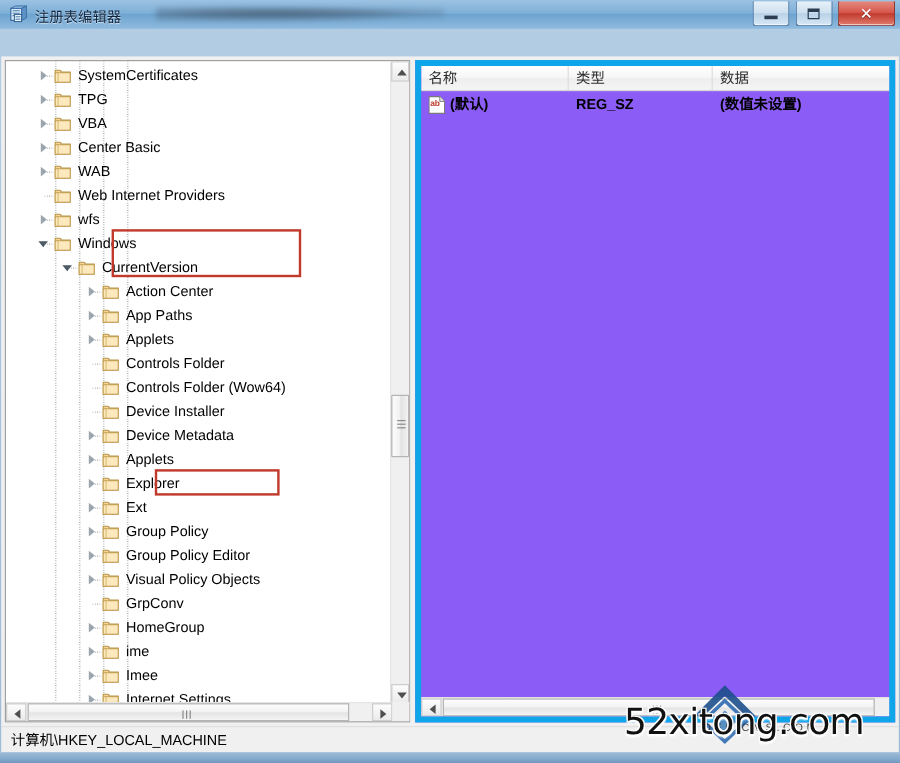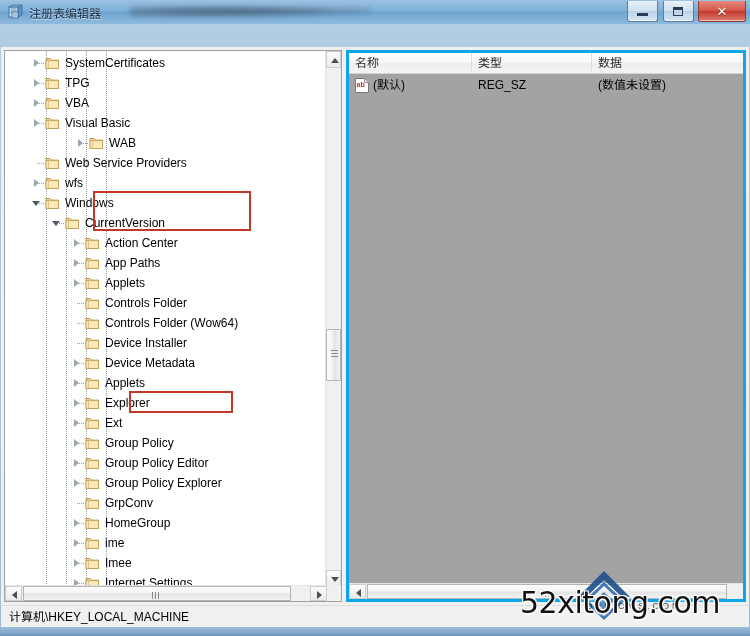--- a/index.html
+++ b/index.html
@@ -206,38 +206,38 @@
 
   
   .splitter{
     position:absolute;left:341px;top:3px;width:4px;height:552px;
     background:#f0f0f0;cursor:col-resize;
   }
 
   
   .listpane{
     position:absolute;left:345px;top:3px;width:400px;height:552px;
-    background:#a3a3a3;border:3px solid #0ea5e9;box-sizing:border-box;overflow:hidden;
+    background:#8b5cf6;border:5px solid #0ea5e9;box-sizing:border-box;overflow:hidden;
   }
   .lv-header{
     position:absolute;left:0;top:0;width:398px;height:21px;
     background:linear-gradient(to bottom,#ffffff 0%,#f6f6f6 48%,#eeeeee 52%,#f4f4f4 100%);
     border-bottom:1px solid #d4d4d4;box-sizing:border-box;
   }
   .lv-col{
     position:absolute;top:0;height:20px;line-height:20px;
     font-size:12px;color:#2b2b2b;padding-left:6px;
     border-right:1px solid #dcdcdc;box-sizing:border-box;
     white-space:nowrap;
   }
   .lv-row{
     position:absolute;left:0;top:22px;width:398px;height:20px;white-space:nowrap;
   }
   .lv-cell{
-    position:absolute;top:2px;font-size:12px;color:#000;line-height:16px;white-space:nowrap;
+    position:absolute;top:2px;font-size:12px;color:#000;line-height:16px;white-space:nowrap;font-weight:bold;
   }
   .ab-icon{
     position:absolute;left:6px;top:3px;width:14px;height:15px;
   }
   .lv-hscroll{
     position:absolute;left:0;bottom:0;width:398px;height:16px;
     background:#f0f0f0;border-top:1px solid #e4e4e4;box-sizing:border-box;
   }
   .lv-hs-thumb{
     position:absolute;left:18px;top:0;width:360px;height:15px;
@@ -378,42 +378,42 @@
             <div class="row" style="top: 62px;">
               <span class="expander" style="left:24px">
                 <i class="arrow-collapsed"></i>
               </span>
               <i class="hline" style="left:32px"></i>
               <span class="folder" style="left:40px"><svg width="15" height="14" viewBox="0 0 15 14">
                   <path d="M1 2.5 h4.2 l1.2 1.6 h7.1 v8.4 h-12.5 Z" fill="#f3d79a" stroke="#b99545" stroke-width="0.9"></path>
                   <path d="M1 4.6 h12.5 v7.9 h-12.5 Z" fill="#fbe9bd" stroke="#b99545" stroke-width="0.7"></path>
                   <path d="M3.4 4.6 v7.9" stroke="#d8b46a" stroke-width="0.8"></path>
                 </svg></span>
-              <span class="lbl" style="left:60px">Visual Basic</span>
-            </div>
-            <div class="row" style="top: 82px; margin-left: 44px;">
+              <span class="lbl" style="left:60px">Center Basic</span>
+            </div>
+            <div class="row" style="top: 82px;">
               <span class="expander" style="left:24px">
                 <i class="arrow-collapsed"></i>
               </span>
               <i class="hline" style="left:32px"></i>
               <span class="folder" style="left:40px"><svg width="15" height="14" viewBox="0 0 15 14">
                   <path d="M1 2.5 h4.2 l1.2 1.6 h7.1 v8.4 h-12.5 Z" fill="#f3d79a" stroke="#b99545" stroke-width="0.9"></path>
                   <path d="M1 4.6 h12.5 v7.9 h-12.5 Z" fill="#fbe9bd" stroke="#b99545" stroke-width="0.7"></path>
                   <path d="M3.4 4.6 v7.9" stroke="#d8b46a" stroke-width="0.8"></path>
                 </svg></span>
               <span class="lbl" style="left:60px">WAB</span>
             </div>
             <div class="row" style="top: 102px;">
               <i class="hline" style="left:32px"></i>
               <span class="folder" style="left:40px"><svg width="15" height="14" viewBox="0 0 15 14">
                   <path d="M1 2.5 h4.2 l1.2 1.6 h7.1 v8.4 h-12.5 Z" fill="#f3d79a" stroke="#b99545" stroke-width="0.9"></path>
                   <path d="M1 4.6 h12.5 v7.9 h-12.5 Z" fill="#fbe9bd" stroke="#b99545" stroke-width="0.7"></path>
                   <path d="M3.4 4.6 v7.9" stroke="#d8b46a" stroke-width="0.8"></path>
                 </svg></span>
-              <span class="lbl" style="left:60px">Web Service Providers</span>
+              <span class="lbl" style="left:60px">Web Internet Providers</span>
             </div>
             <div class="row" style="top: 122px;">
               <span class="expander" style="left:24px">
                 <i class="arrow-collapsed"></i>
               </span>
               <i class="hline" style="left:32px"></i>
               <span class="folder" style="left:40px"><svg width="15" height="14" viewBox="0 0 15 14">
                   <path d="M1 2.5 h4.2 l1.2 1.6 h7.1 v8.4 h-12.5 Z" fill="#f3d79a" stroke="#b99545" stroke-width="0.9"></path>
                   <path d="M1 4.6 h12.5 v7.9 h-12.5 Z" fill="#fbe9bd" stroke="#b99545" stroke-width="0.7"></path>
                   <path d="M3.4 4.6 v7.9" stroke="#d8b46a" stroke-width="0.8"></path>
@@ -582,21 +582,21 @@
             <div class="row" style="top: 422px;">
               <span class="expander" style="left:64px">
                 <i class="arrow-collapsed"></i>
               </span>
               <i class="hline" style="left:72px"></i>
               <span class="folder" style="left:80px"><svg width="15" height="14" viewBox="0 0 15 14">
                   <path d="M1 2.5 h4.2 l1.2 1.6 h7.1 v8.4 h-12.5 Z" fill="#f3d79a" stroke="#b99545" stroke-width="0.9"></path>
                   <path d="M1 4.6 h12.5 v7.9 h-12.5 Z" fill="#fbe9bd" stroke="#b99545" stroke-width="0.7"></path>
                   <path d="M3.4 4.6 v7.9" stroke="#d8b46a" stroke-width="0.8"></path>
                 </svg></span>
-              <span class="lbl" style="left:100px">Group Policy Explorer</span>
+              <span class="lbl" style="left:100px">Visual Policy Objects</span>
             </div>
             <div class="row" style="top: 442px;">
               <i class="hline" style="left:72px"></i>
               <span class="folder" style="left:80px"><svg width="15" height="14" viewBox="0 0 15 14">
                   <path d="M1 2.5 h4.2 l1.2 1.6 h7.1 v8.4 h-12.5 Z" fill="#f3d79a" stroke="#b99545" stroke-width="0.9"></path>
                   <path d="M1 4.6 h12.5 v7.9 h-12.5 Z" fill="#fbe9bd" stroke="#b99545" stroke-width="0.7"></path>
                   <path d="M3.4 4.6 v7.9" stroke="#d8b46a" stroke-width="0.8"></path>
                 </svg></span>
               <span class="lbl" style="left:100px">GrpConv</span>
             </div>

